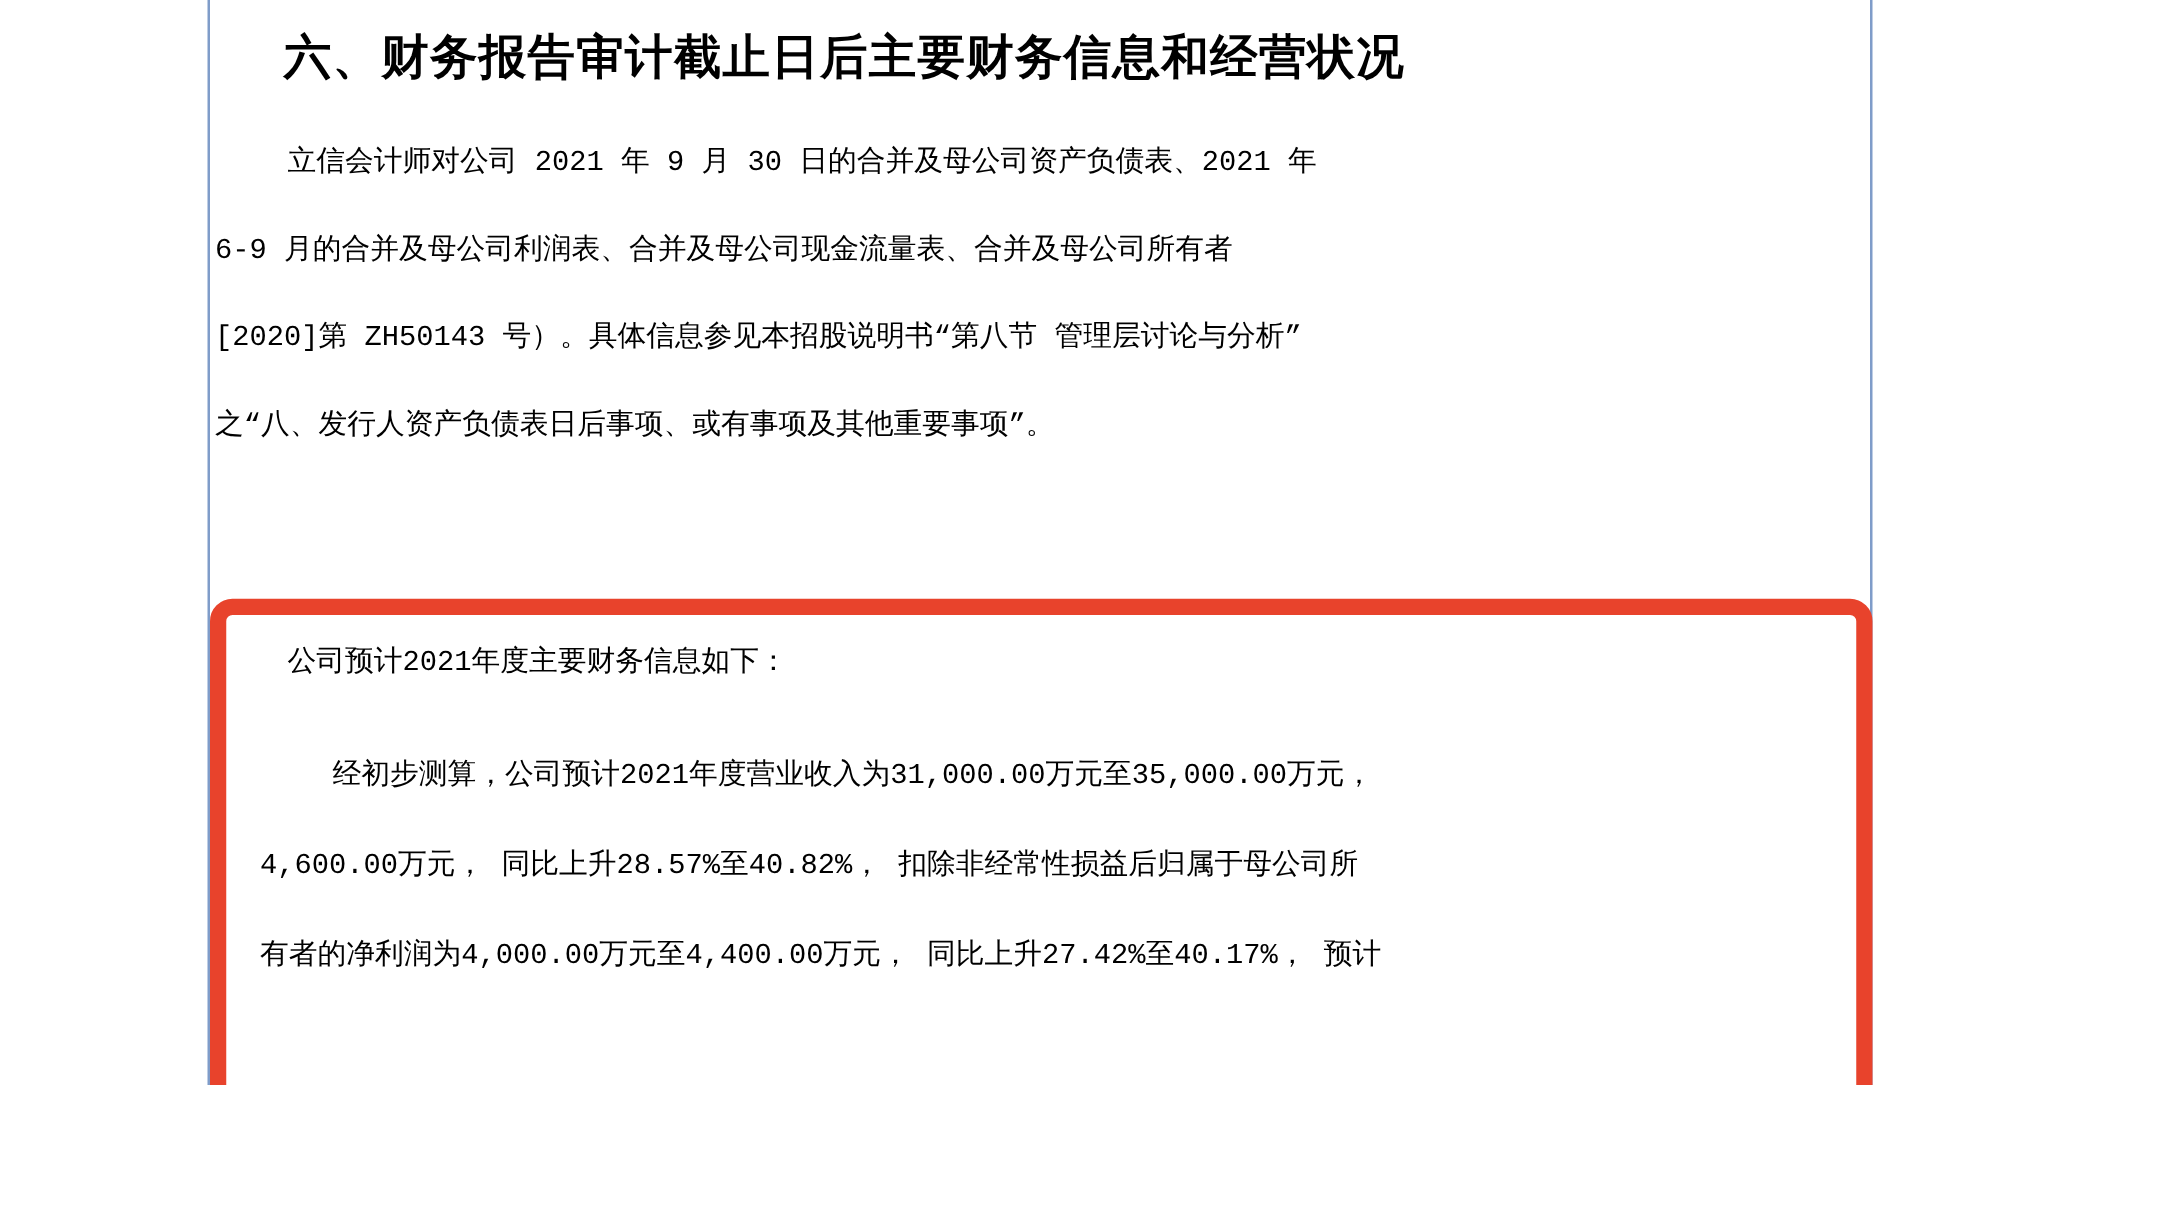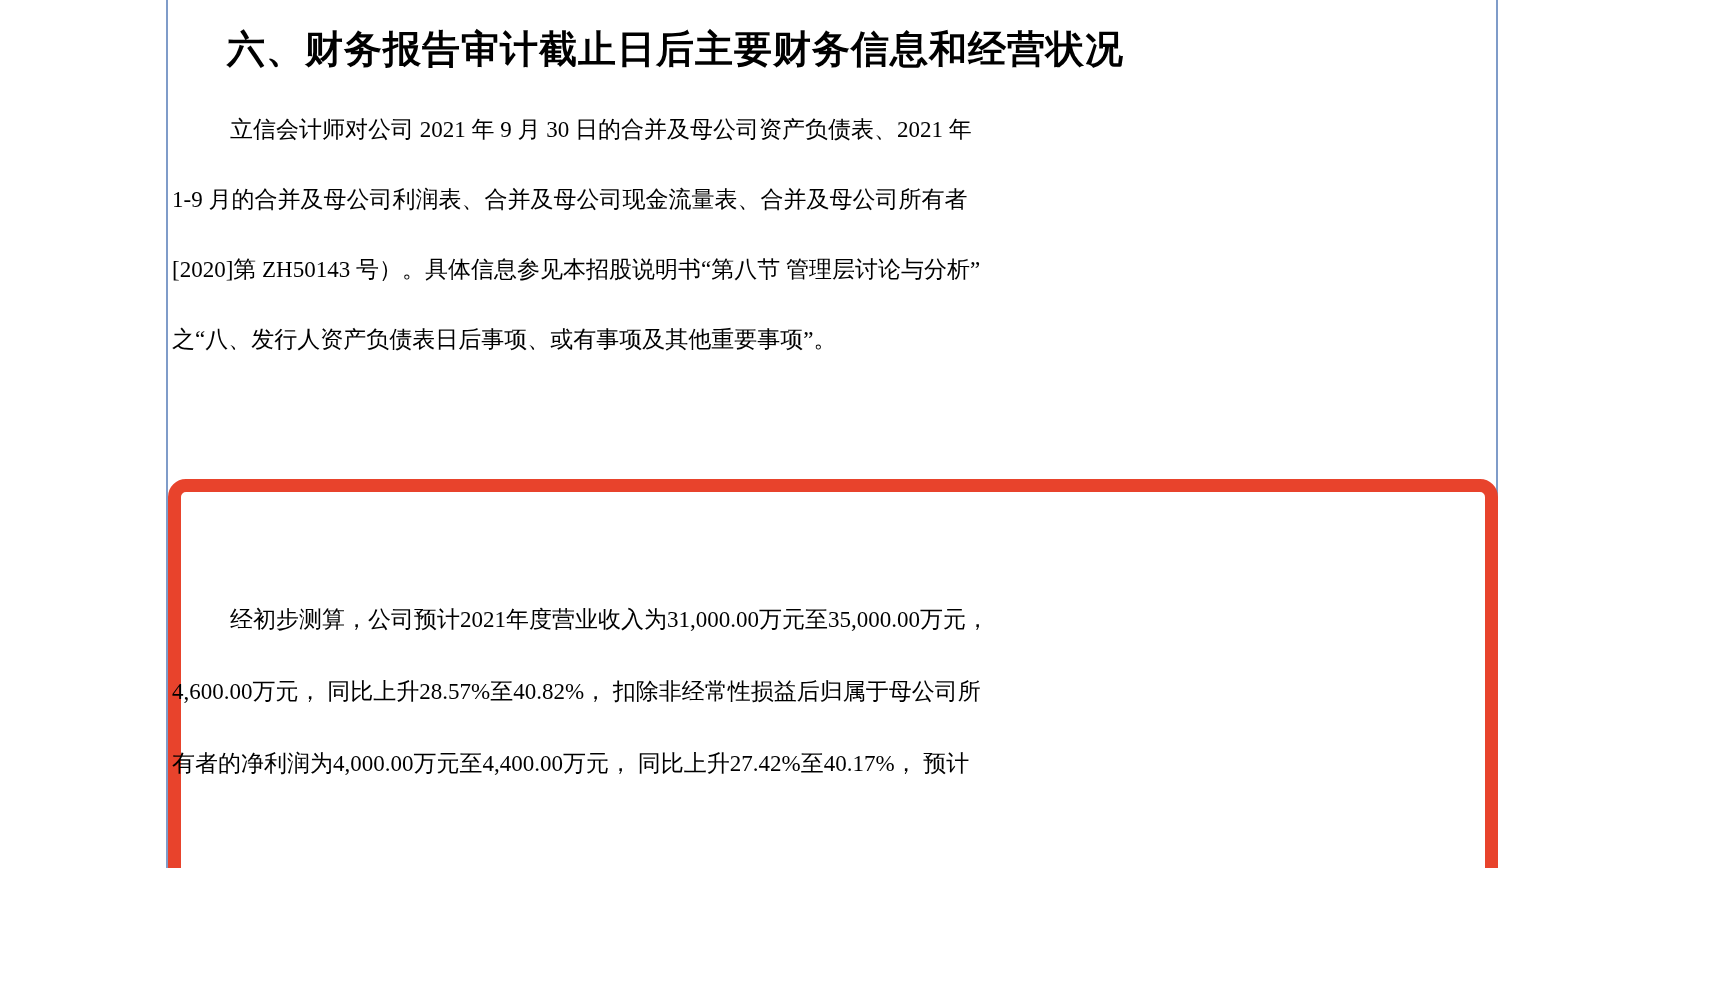--- a/index.html
+++ b/index.html
@@ -6,21 +6,21 @@
     margin: 0;
     padding: 0;
     background: #ffffff;
   }
   .page {
     position: relative;
     width: 1730px;
     height: 868px;
     background: var(--background, #ffffff);
     color: var(--text, #000000);
-    font-family: Liberation Serif, serif;
+    font-family: Liberation Mono, monospace;
     overflow: hidden;
   }
   
   .textbox-frame {
     position: absolute;
     box-sizing: border-box;
     left: 166px;
     top: -6px;
     width: 1332px;
     height: 968px;
@@ -61,41 +61,44 @@
   .para .line {
     height: 70px;
     white-space: nowrap;
   }
   .para .line:first-child {
     text-indent: 58px;
   }
   .para-audit { top: 95px; }
   .para-forecast-intro { top: 494px; line-height: 72px; }
   .para-forecast-intro .line { height: 72px; }
-  .para-forecast-detail { top: 584px; line-height: 72px; }
+  .para-forecast-detail { top: 584px; line-height: 72px; margin-left: 36px; }
   .para-forecast-detail .line { height: 72px; }
 </style>
 </head>
 <body>
 
 <div class="page" style="--highlight_border: #e8432c; --textbox_border: #7f9cc9; --text: #000000; --background: #ffffff;">
 
   <div class="textbox-frame"></div>
 
   <div class="section-heading">六、财务报告审计截止日后主要财务信息和经营状况</div>
 
   <div class="para para-audit">
     <div class="line">立信会计师对公司 2021 年 9 月 30 日的合并及母公司资产负债表、2021 年</div>
-    <div class="line">1-9 月的合并及母公司利润表、合并及母公司现金流量表、合并及母公司所有者</div>
+    <div class="line">6-9 月的合并及母公司利润表、合并及母公司现金流量表、合并及母公司所有者</div>
     <div class="line">[2020]第 ZH50143 号）。具体信息参见本招股说明书“第八节 管理层讨论与分析”</div>
     <div class="line">之“八、发行人资产负债表日后事项、或有事项及其他重要事项”。</div>
   </div>
 
   <div class="highlight-frame"></div>
 
+  <div class="para para-forecast-intro">
+    <div class="line">公司预计2021年度主要财务信息如下：</div>
+  </div>
 
   <div class="para para-forecast-detail">
     <div class="line">经初步测算，公司预计2021年度营业收入为31,000.00万元至35,000.00万元，</div>
     <div class="line">4,600.00万元， 同比上升28.57%至40.82%， 扣除非经常性损益后归属于母公司所</div>
     <div class="line">有者的净利润为4,000.00万元至4,400.00万元， 同比上升27.42%至40.17%， 预计</div>
   </div>
 
 </div>
 
 </body></html>

